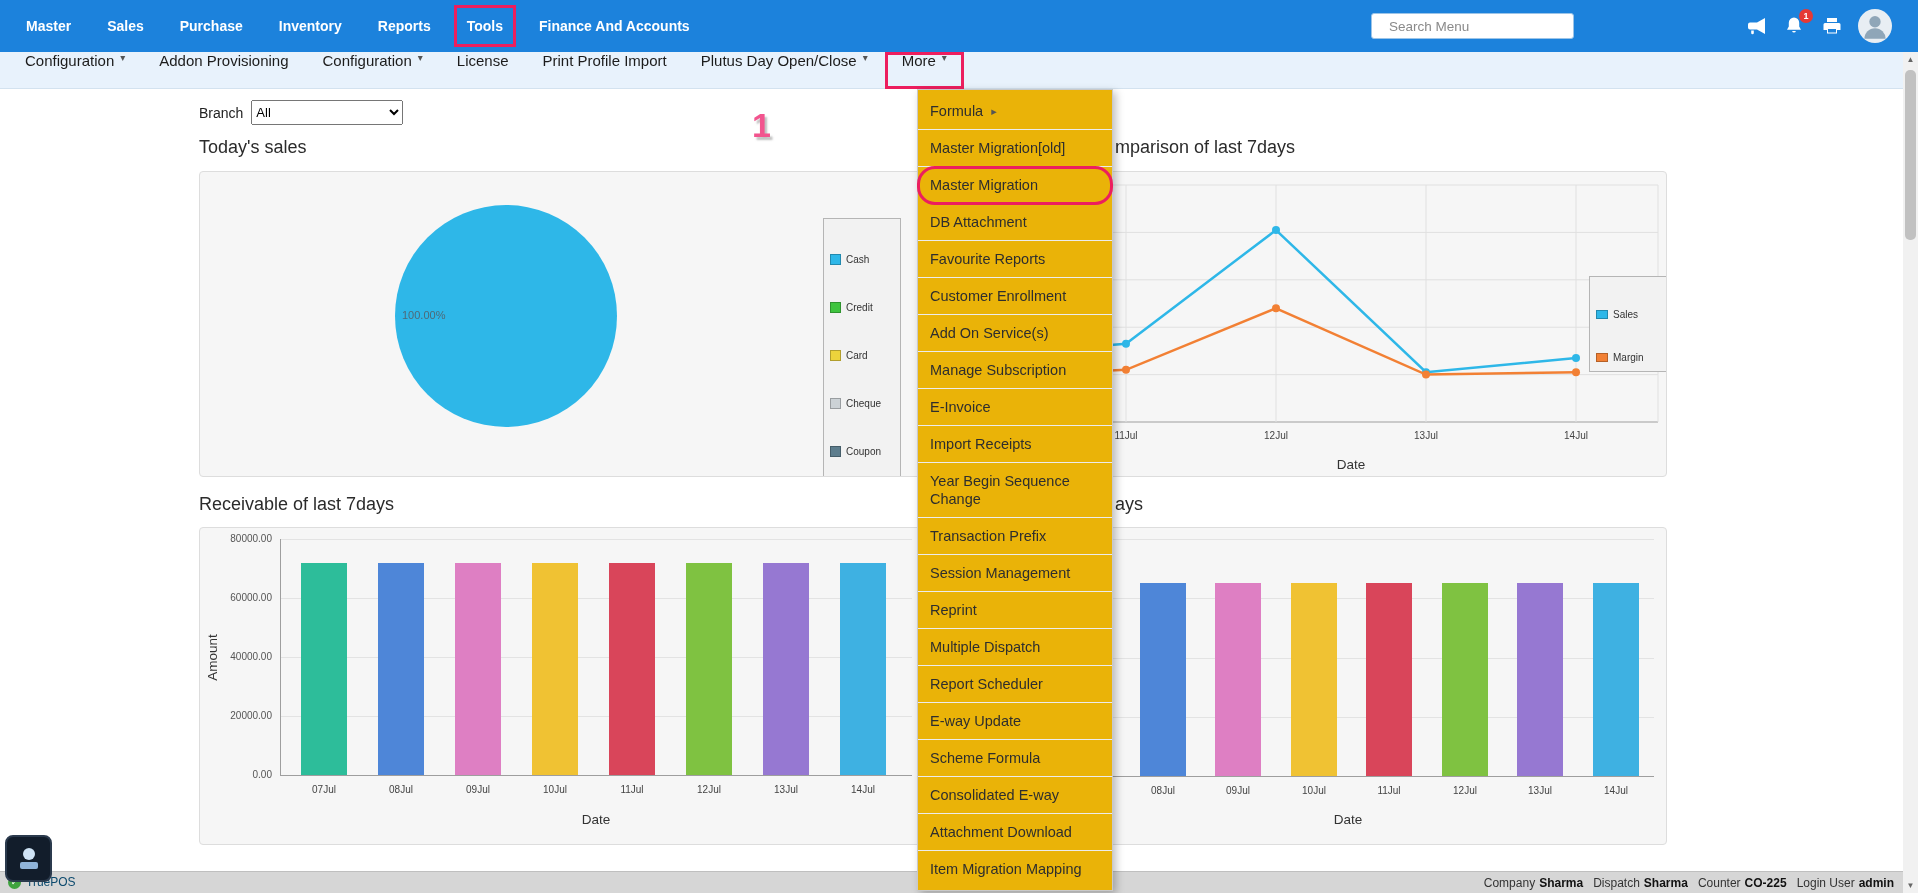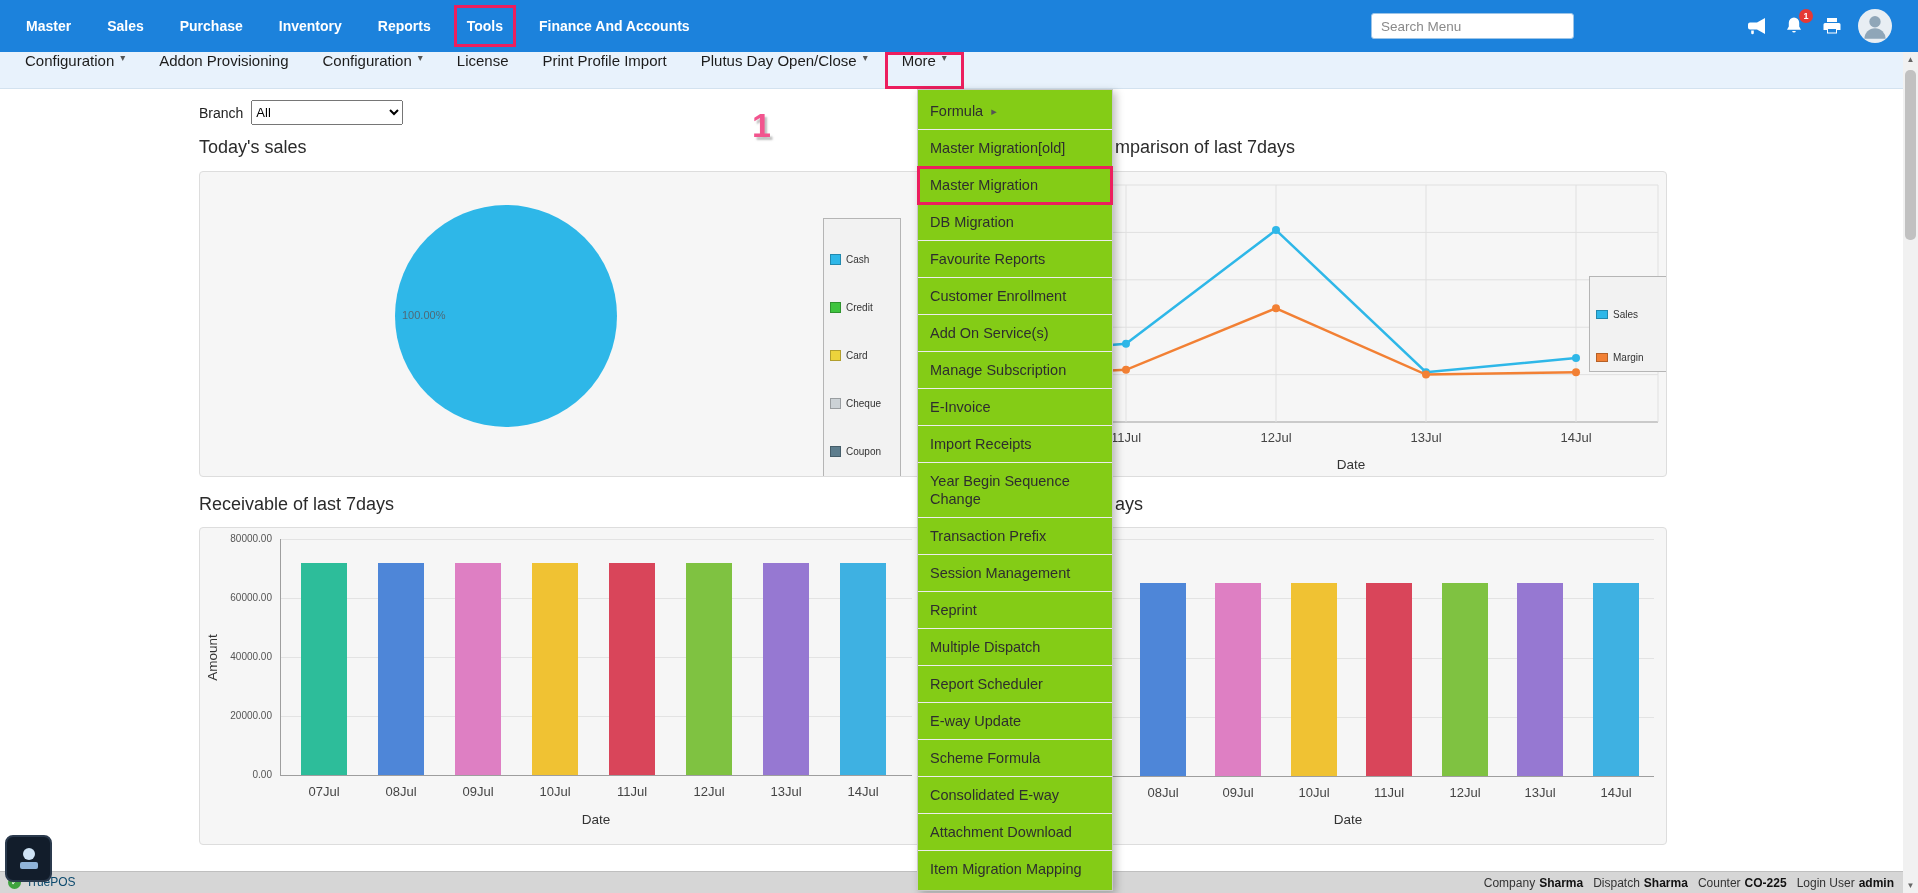--- a/index.html
+++ b/index.html
@@ -6,21 +6,21 @@
   .stage{position:relative;width:1918px;height:893px;background:#fff;overflow:hidden;
          font-family:"Liberation Sans","DejaVu Sans",sans-serif;color:#222;}
 
   
   .topnav{position:absolute;left:0;top:0;width:1918px;height:52px;background:#1c82dc;z-index:15;}
   #topnav-items{position:absolute;left:8px;top:0;height:52px;display:flex;align-items:center;}
   .tn-item{color:#fff;font-weight:bold;font-size:14px;padding:0 18px;height:52px;
            display:flex;align-items:center;cursor:pointer;white-space:nowrap;}
   .box-hl{outline:3px solid #ec1e5e;outline-offset:-8px;}
   .topnav-search{position:absolute;left:1371px;top:13px;width:203px;height:26px;border:1px solid #9bc4e8;
-           border-radius:3px;font-size:13.5px;padding:0 9px;box-sizing:border-box;outline:none;color:#333;}
+           border-radius:3px;font-size:13.5px;padding:0 17px;box-sizing:border-box;outline:none;color:#333;}
   .topnav-search::placeholder{color:#8a8a8a;}
   .topnav-icons{position:absolute;left:1744px;top:9px;height:34px;display:flex;align-items:center;gap:14px;}
   .icon-btn{width:24px;height:24px;position:relative;cursor:pointer;}
   .icon-btn svg{display:block;}
   .badge{position:absolute;top:-5px;right:-7px;background:#e53935;color:#fff;border-radius:50%;
          min-width:14px;height:14px;font-size:9px;line-height:14px;text-align:center;font-weight:bold;}
   .avatar{width:34px;height:34px;border-radius:50%;background:#e8eef3;display:flex;align-items:center;
           justify-content:center;cursor:pointer;overflow:hidden;}
 
   
@@ -58,35 +58,35 @@
   #line-legend{left:647px;top:104px;width:64px;}
   .lg-row{display:flex;align-items:center;gap:5px;height:24px;margin-top:24px;}
   #line-legend .lg-row{height:19px;}
   .lg-sw{width:11px;height:11px;border:1px solid rgba(0,0,0,.25);box-sizing:border-box;flex:none;}
   .lg-label{font-size:10px;color:#333;white-space:nowrap;}
 
   #line-svg{position:absolute;left:0;top:0;}
   .gridline{position:absolute;background:#e3e3e3;height:1px;}
   .axisline{position:absolute;background:#9e9e9e;}
   .bar{position:absolute;}
-  .xtick{position:absolute;font-size:13px;color:#444;text-align:center;width:50px;}
+  .xtick{position:absolute;font-size:10px;color:#444;text-align:center;width:50px;}
   .ytick{position:absolute;font-size:10px;color:#555;text-align:right;width:72px;}
   .axis-title{position:absolute;font-size:13.5px;color:#333;}
   #line-date{left:379px;top:285px;width:60px;text-align:center;}
   #recv-date{left:366px;top:284px;width:60px;text-align:center;}
   #pay-date{left:376px;top:284px;width:60px;text-align:center;}
   #recv-ylabel{left:-33px;top:122px;width:90px;text-align:center;transform:rotate(-90deg);}
 
   
-  .menu{position:absolute;left:917px;top:89px;width:196px;background:#84cc16;border:1px solid #c9c9c9;
+  .menu{position:absolute;left:917px;top:89px;width:196px;background:#eab308;border:1px solid #c9c9c9;
         box-shadow:3px 3px 8px rgba(0,0,0,.25);z-index:30;padding:3px 0;box-sizing:border-box;}
   .mi{padding:9px 12px;font-size:14.5px;color:#2e2e2e;border-bottom:1px solid #ececec;
       display:flex;align-items:center;gap:8px;cursor:pointer;line-height:18px;}
   .mi:last-child{border-bottom:none;}
-  .mi-hl{outline:3px solid #ec1e5e;outline-offset:-2px;}
+  .mi-hl{outline:3px solid #ec1e5e;outline-offset:-2px;border-radius:17px;}
   .mi-arrow{font-size:11px;color:#555;}
 
   
   .statusbar{position:absolute;left:0;top:871px;width:1918px;height:22px;background:#d6d6d6;
              border-top:1px solid #bfbfbf;box-sizing:border-box;font-size:12px;z-index:10;}
   .sb-left{position:absolute;left:8px;top:3px;display:flex;align-items:center;gap:5px;}
   .check{width:13px;height:13px;border-radius:50%;background:#3fa33f;color:#fff;font-size:9px;
          line-height:13px;text-align:center;flex:none;}
   .sb-brand{color:#0c4a6e;}
   .sb-right{position:absolute;right:24px;top:4px;display:flex;gap:10px;color:#333;}
@@ -337,21 +337,21 @@
         <span>Formula</span>
         <span class="mi-arrow">▸</span>
       </div>
       <div class="mi">
         <span>Master Migration[old]</span>
       </div>
       <div class="mi mi-hl">
         <span>Master Migration</span>
       </div>
       <div class="mi">
-        <span>DB Migration</span>
+        <span>DB Attachment</span>
       </div>
       <div class="mi">
         <span>Favourite Reports</span>
       </div>
       <div class="mi">
         <span>Customer Enrollment</span>
       </div>
       <div class="mi">
         <span>Add On Service(s)</span>
       </div>

